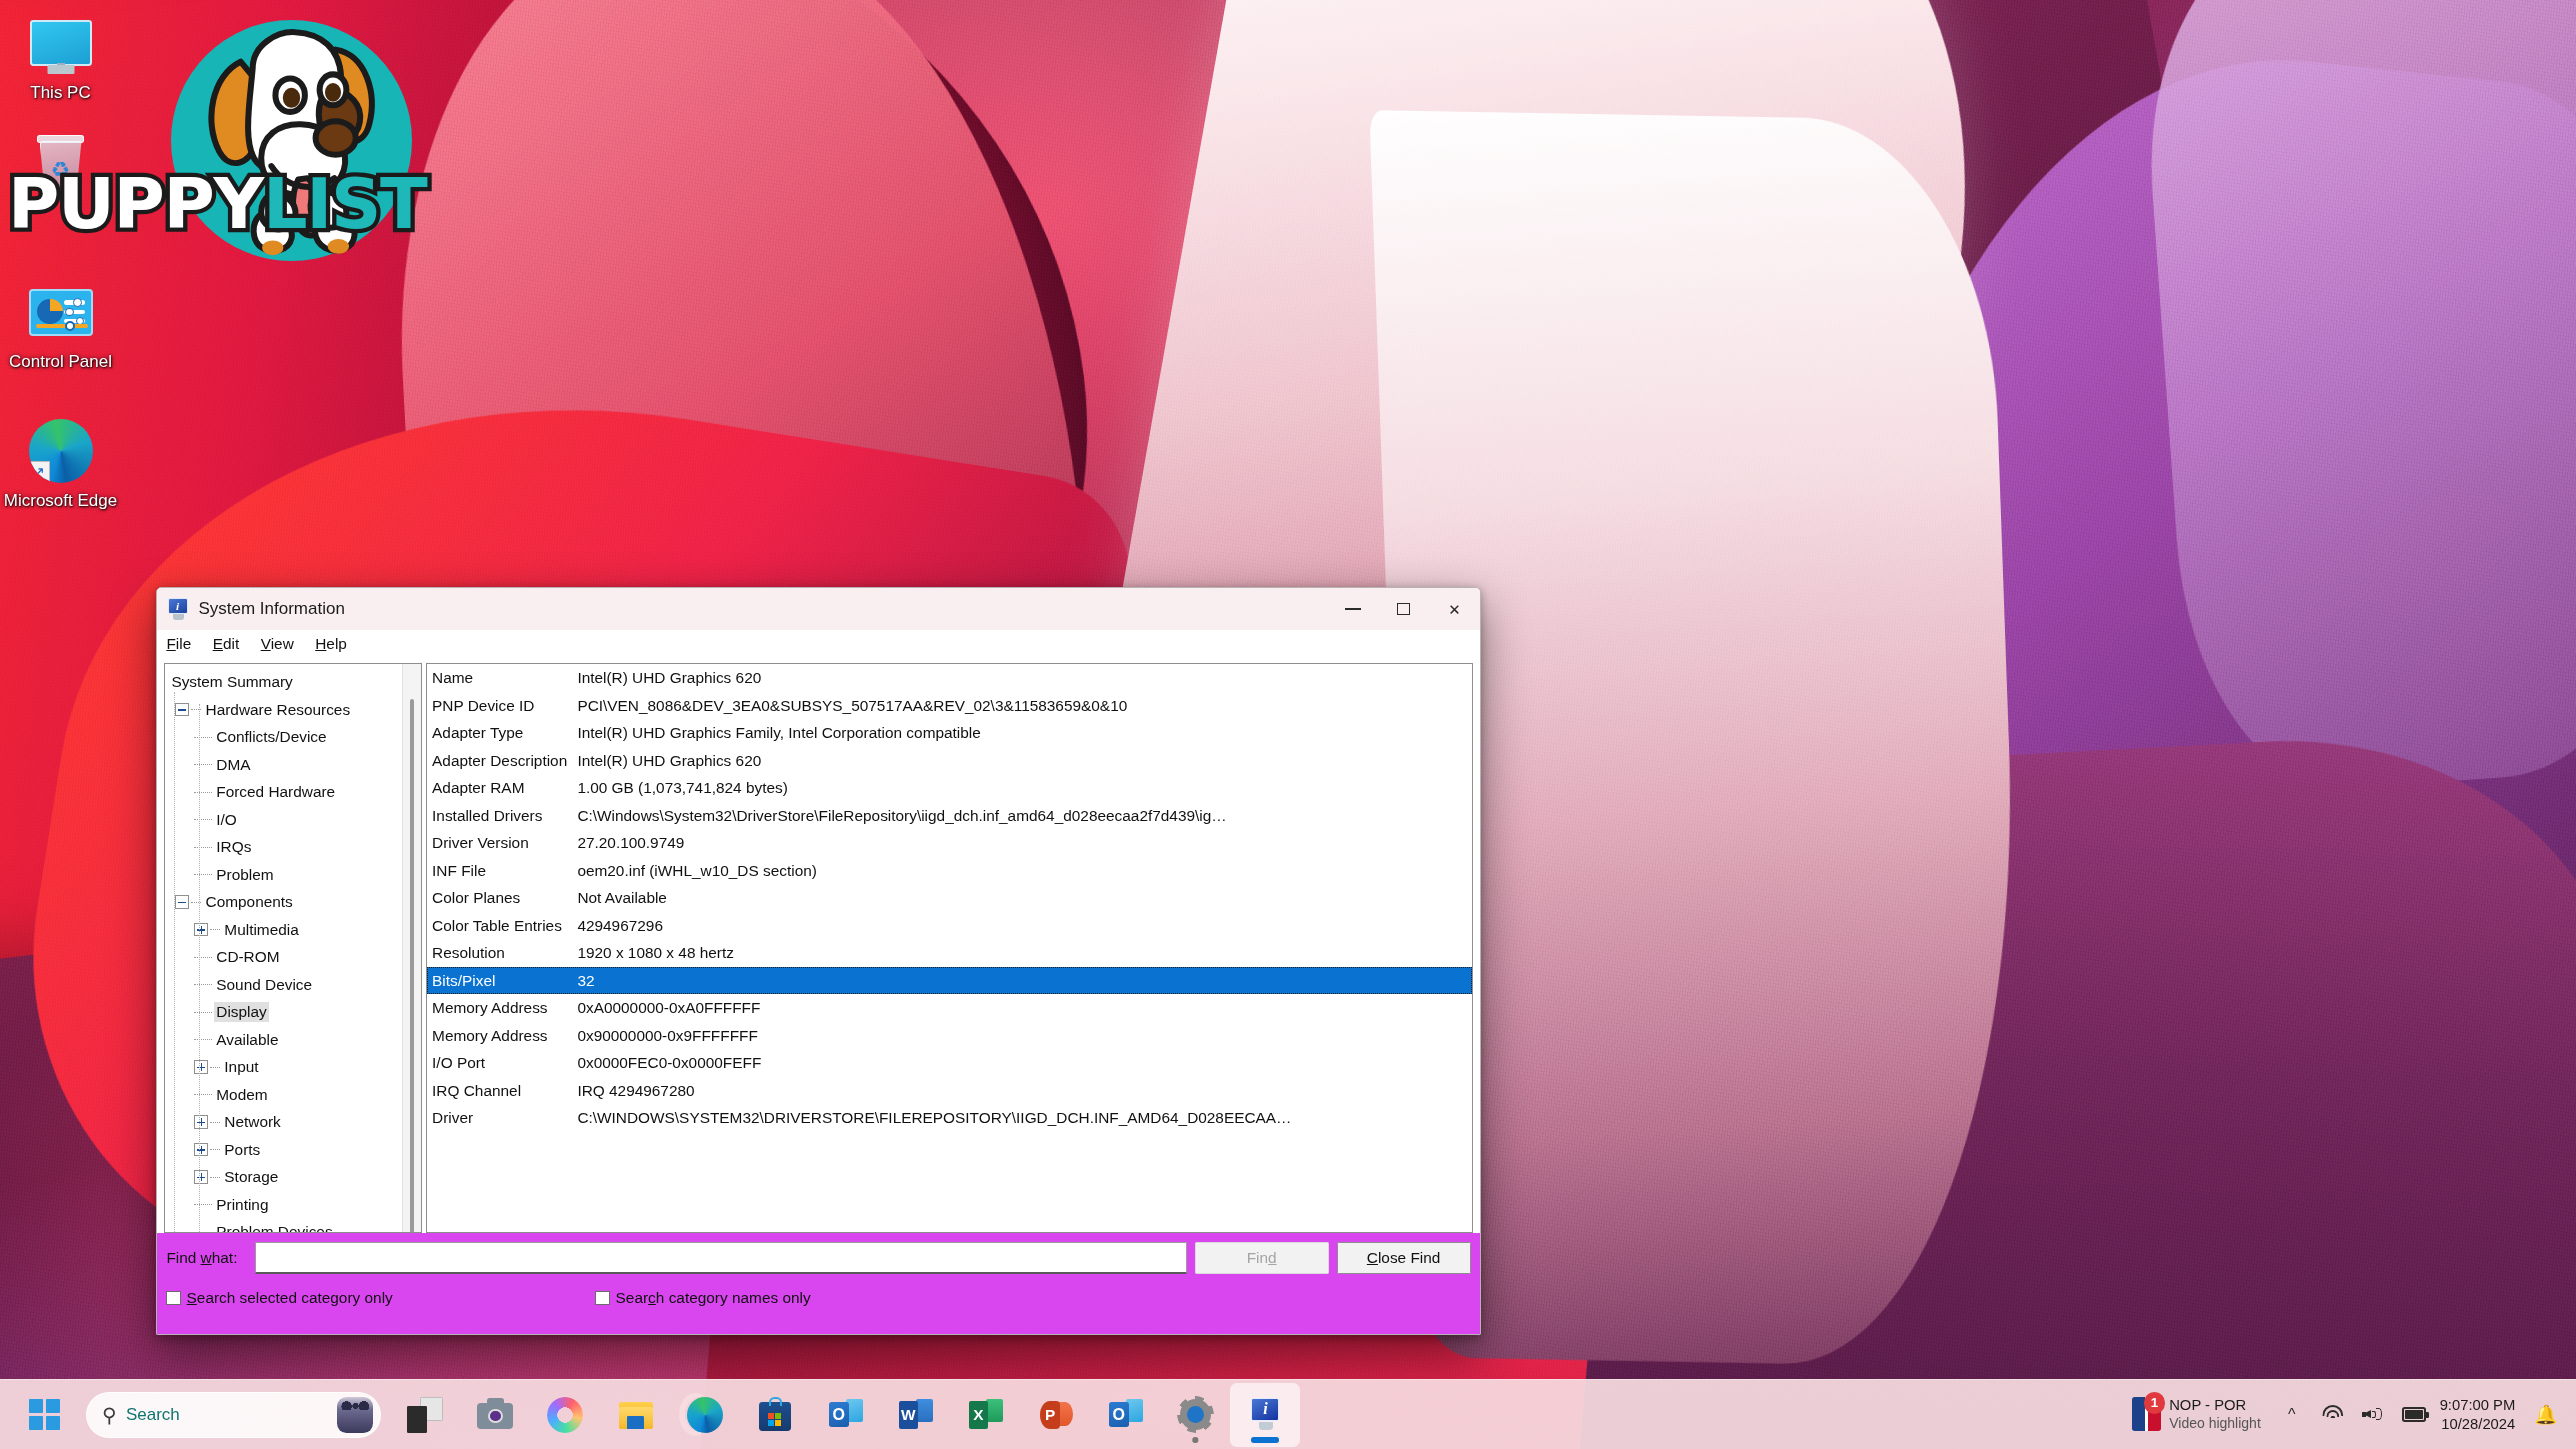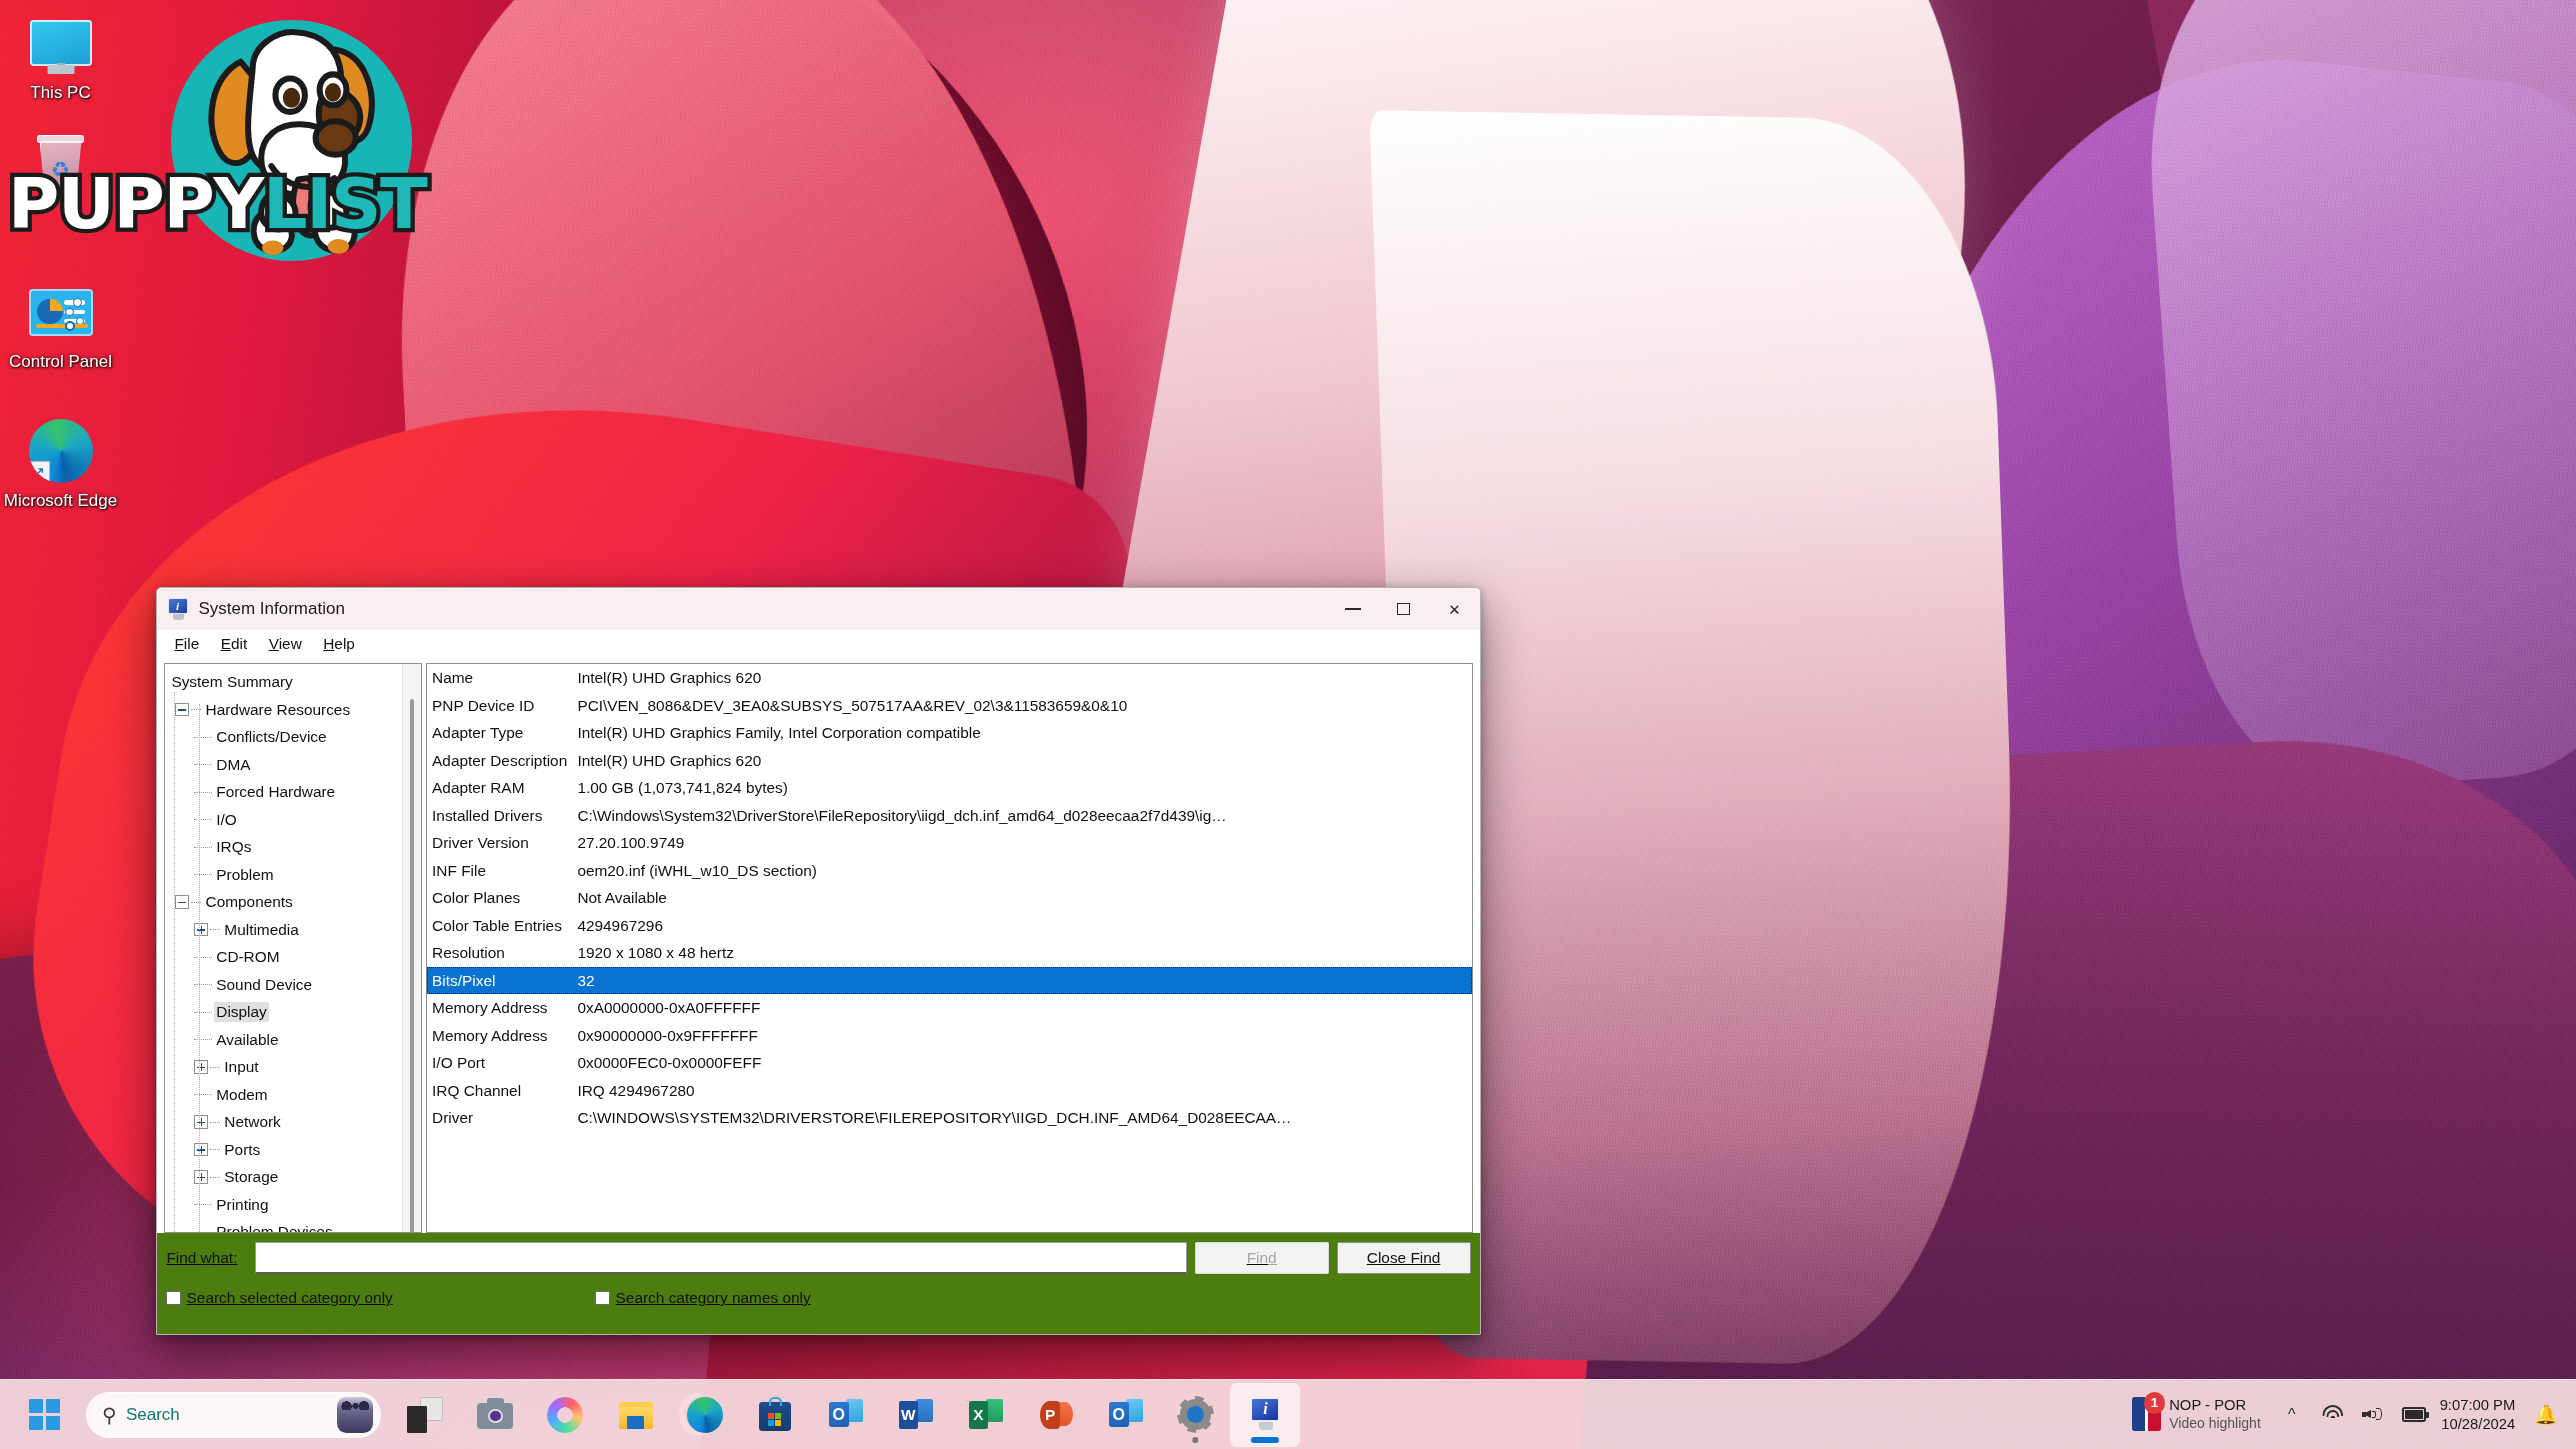--- a/index.html
+++ b/index.html
@@ -189,21 +189,21 @@
   #titlebar .wicon .base { position:absolute; left:6.7px; bottom:0; width:10.7px; height:5.4px;
     background:#b9c3cc; border-radius:0 0 2.7px 2.7px; }
   #titlebar .wtitle { font-size:17px; color:#1b1b1b; }
   #titlebar .spacer { flex:1; }
   .wbtn { width:51px; height:42px; display:flex; align-items:center; justify-content:center;
     font-size:14.8px; color:#2b2b2b; }
   .wbtn .glyph-min { width:16px; height:1.3px; background:#2b2b2b; display:block; }
   .wbtn .glyph-max { width:12.7px; height:12.7px; border:1.3px solid #2b2b2b; display:block; }
 
   #menubar { height:28px; background:#ffffff; display:flex; align-items:center;
-    padding-left:8px; gap:2.7px; flex:none; }
+    padding-left:0; gap:2.7px; flex:none; }
   .menu-item { font-size:15.4px; color:#111; padding:2.7px 9.4px; border-radius:2px; }
   .menu-item u { text-decoration:underline; }
 
   #body-area { flex:1; display:flex; padding:5.4px 6.7px 0 6.7px; gap:4px; min-height:0; background:#ffffff; }
 
   #treepanel {
     width:258px; border:0.7px solid #8e8e8e; background:#fff; position:relative;
     overflow:hidden; flex:none;
   }
   #treeinner { padding:4px 0 0 4px; }
@@ -225,21 +225,21 @@
 
   #listpanel { flex:1; border:0.7px solid #8e8e8e; background:#fff; overflow:hidden; position:relative; }
   .lrow { display:flex; height:27.5px; align-items:center; font-size:15.4px; color:#111; }
   .lrow .c1 { width:148px; padding-left:5.4px; flex:none; }
   .lrow .c2 { flex:1; padding-left:2.7px; white-space:nowrap; overflow:hidden; }
   .lhead { border-bottom:0.7px solid #d8d8d8; }
   .lhead .c1, .lhead .c2 { position:relative; }
   .lhead .c1:after { content:""; position:absolute; right:0; top:2.7px; bottom:2.7px; width:0.7px; background:#cdcdcd; }
   .lrow.selected { background:#0a72d0; color:#fff; outline:0.7px dotted #1b1b1b; outline-offset:-1.3px; }
 
-  #findbar { flex:none; padding:9.4px 9.4px 0 9.4px; background:#4d7c0f;text-decoration:underline; }
+  #findbar { flex:none; padding:9.4px 9.4px 0 9.4px; background:#d946ef; }
   #findrow { display:flex; align-items:center; gap:8px; }
   #findrow .flabel { font-size:15.4px; color:#111; width:81px; flex:none; }
   #findinput { flex:1; height:32px; border:0.7px solid #9b9b9b; border-bottom:2px solid #5a5a5a;
     background:#fff; font-size:15.4px; padding:0 5.4px; font-family:"Liberation Sans", sans-serif;
     color:#111; }
   .fbtn { width:134px; height:32px; font-size:15.4px; background:#f2f2f2; border:0.7px solid #c9c9c9;
     color:#111; display:flex; align-items:center; justify-content:center; border-radius:1.3px;
     font-family:"Liberation Sans", sans-serif; }
   .fbtn.disabled { color:#a5a5a5; border-color:#dadada; background:#f2f2f2; }
   .fbtn.primary { border-color:#8d8d8d; }

